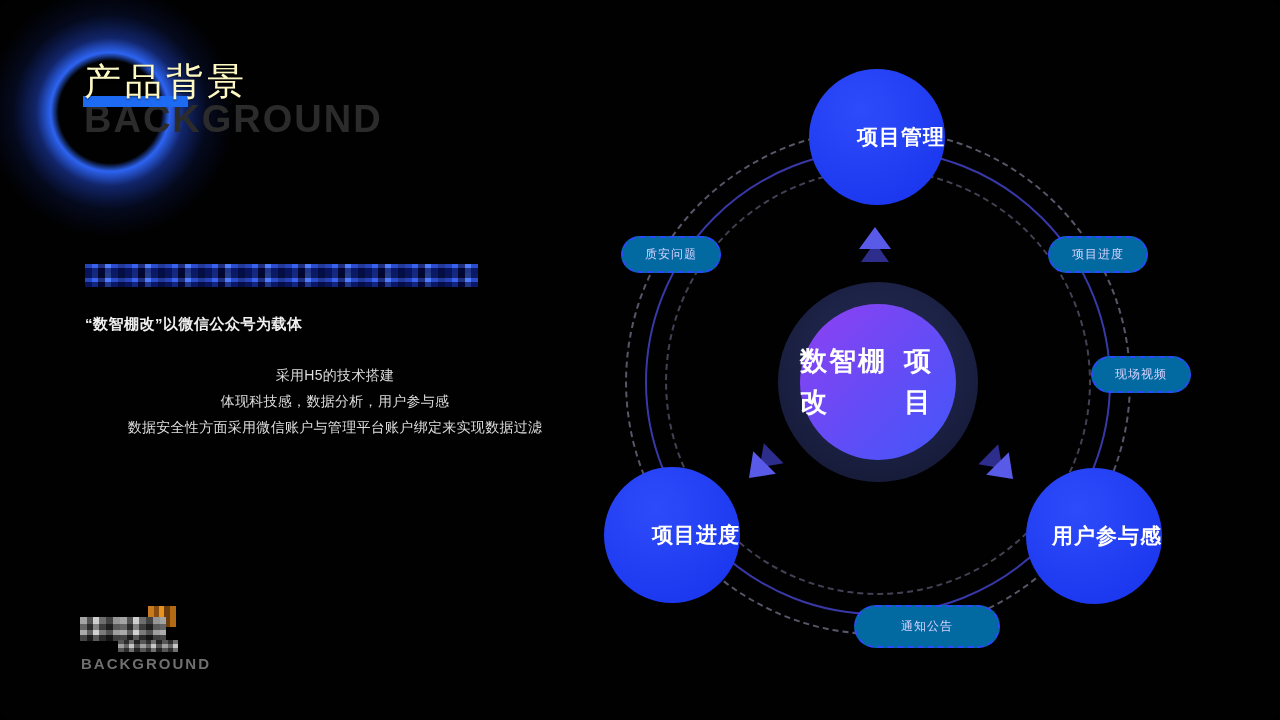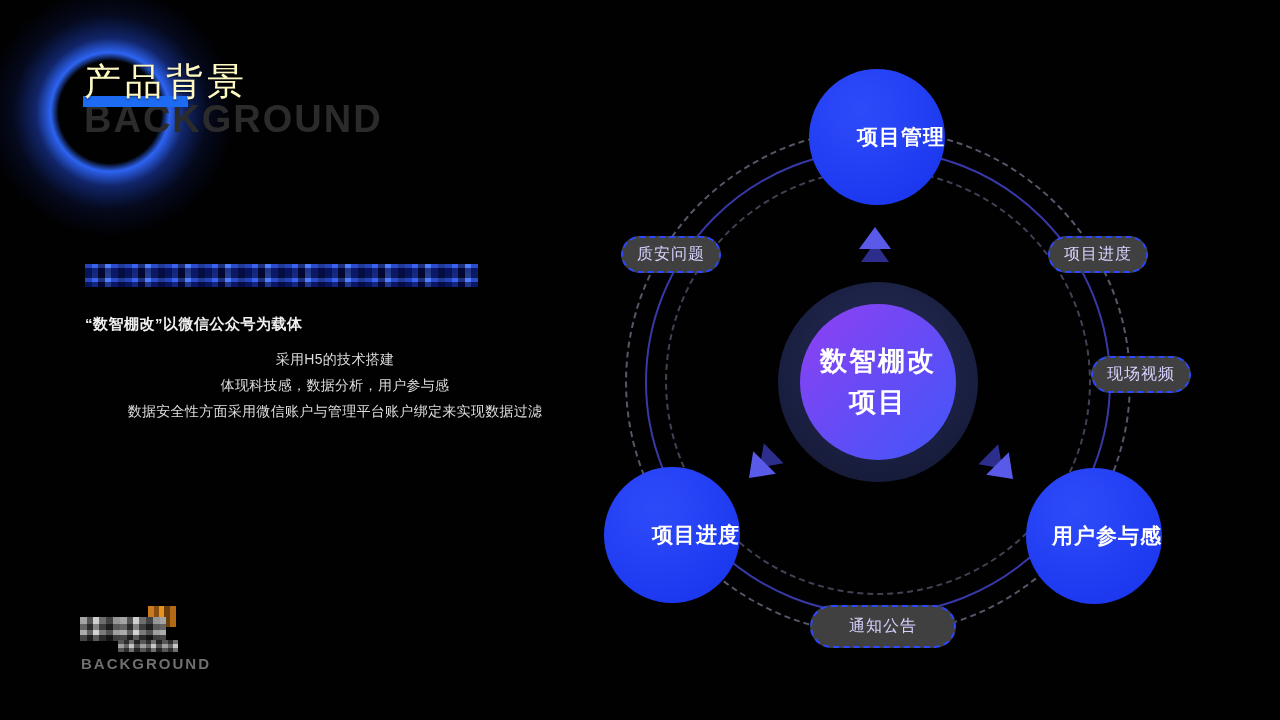--- a/index.html
+++ b/index.html
@@ -37,21 +37,21 @@
   }
 
   
   .redacted-line {
     position:absolute; left:85px; top:264px; width:393px; height:23px; z-index:2;
     background-image:
       repeating-linear-gradient(0deg, rgba(0,0,40,0.55) 0 5px, rgba(90,130,255,0.30) 5px 9px, rgba(0,0,20,0.5) 9px 14px),
       repeating-linear-gradient(90deg, #102a9e 0 7px, #2a55e8 7px 13px, #060f48 13px 20px, #4a78ff 20px 26px, #1735b5 26px 33px, #0a1c6e 33px 40px);
   }
   .intro { position:absolute; left:85px; top:315px; width:500px; color:#dedede; }
-  .intro-lead { font-size:15px; font-weight:700; color:#f0f0f0; margin-bottom:12px; letter-spacing:0.5px; }
+  .intro-lead { font-size:15px; font-weight:700; color:#f0f0f0; margin-bottom:28px; letter-spacing:0.5px; }
   .intro-point { font-size:14px; line-height:26px; font-weight:400; letter-spacing:0.3px;text-align:center; }
 
   
   .logo-orange {
     position:absolute; left:148px; top:606px; width:28px; height:21px;
     background: repeating-linear-gradient(90deg, #c97a1e 0 6px, #8a4d10 6px 11px, #e8921f 11px 16px, #6b3c0c 16px 22px, #b36a14 22px 28px);
   }
   .logo-main {
     position:absolute; left:80px; top:617px; width:86px; height:24px;
     background-image:
@@ -70,48 +70,48 @@
   }
 
   
   .ring { position:absolute; border-radius:50%; z-index:1; }
   .ring-outer  { left:625px; top:129px; width:506px; height:506px; border:2px dashed rgba(125,125,150,0.70); }
   .ring-solid  { left:645px; top:149px; width:466px; height:466px; border:2px solid rgba(66,66,196,0.85); }
   .ring-inner  { left:665px; top:169px; width:426px; height:426px; border:2px dashed rgba(110,110,140,0.60); }
 
   
   .tag {
-    position:absolute; z-index:5; background:#404040;
+    position:absolute; z-index:5; background:#0369a1;
     border:2px dashed #2c49ff; border-radius:24px;
     display:flex; align-items:center; justify-content:center;
-    color:#d6d3ff; font-size:16px; letter-spacing:1px; font-weight:400;
+    color:#d6d3ff; font-size:12px; letter-spacing:1px; font-weight:400;
   }
   .tag-qa-issues   { left:621px;  top:236px; width:100px; height:37px; }
   .tag-progress    { left:1048px; top:236px; width:100px; height:37px; }
   .tag-inspection  { left:585px;  top:356px; width:100px; height:37px; }
   .tag-video       { left:1091px; top:356px; width:100px; height:37px; }
-  .tag-notice      { left:810px;  top:605px; width:146px; height:43px;text-align:right; }
+  .tag-notice      { left:854px;  top:605px; width:146px; height:43px;text-align:right; }
 
   
   .arrow { position:absolute; width:48px; height:48px; z-index:4; }
   .arrow-top { left:851px; top:220px; }
   .arrow-bl  { left:737px; top:442px; transform:rotate(225deg); }
   .arrow-br  { left:977px; top:443px; transform:rotate(135deg); }
 
   
   .center-outer {
     position:absolute; left:778px; top:282px; width:200px; height:200px;
     border-radius:50%; z-index:5;
     background: radial-gradient(circle at 50% 40%, #262d58 0%, #171c3b 75%);
   }
   .center-core {
     position:absolute; left:800px; top:304px; width:156px; height:156px;
     border-radius:50%; z-index:6;
     background: linear-gradient(135deg, #9140f2 0%, #6a4af5 45%, #4157fa 100%);
-    display:flex; flex-direction:column; align-items:center; justify-content:center;
+    display:flex; flex-direction:row; align-items:center; justify-content:center;
     color:#fff; font-size:27px; font-weight:700; line-height:41px; letter-spacing:2px;
   }
 
   
   .node {
     position:absolute; width:136px; height:136px; border-radius:50%; z-index:5;
     background: radial-gradient(circle at 38% 30%, #2e4bfa 0%, #1c38ef 78%);
     display:flex; align-items:center; justify-content:flex-end;
     color:#fff; font-size:21px; font-weight:600; letter-spacing:1px;
   }

